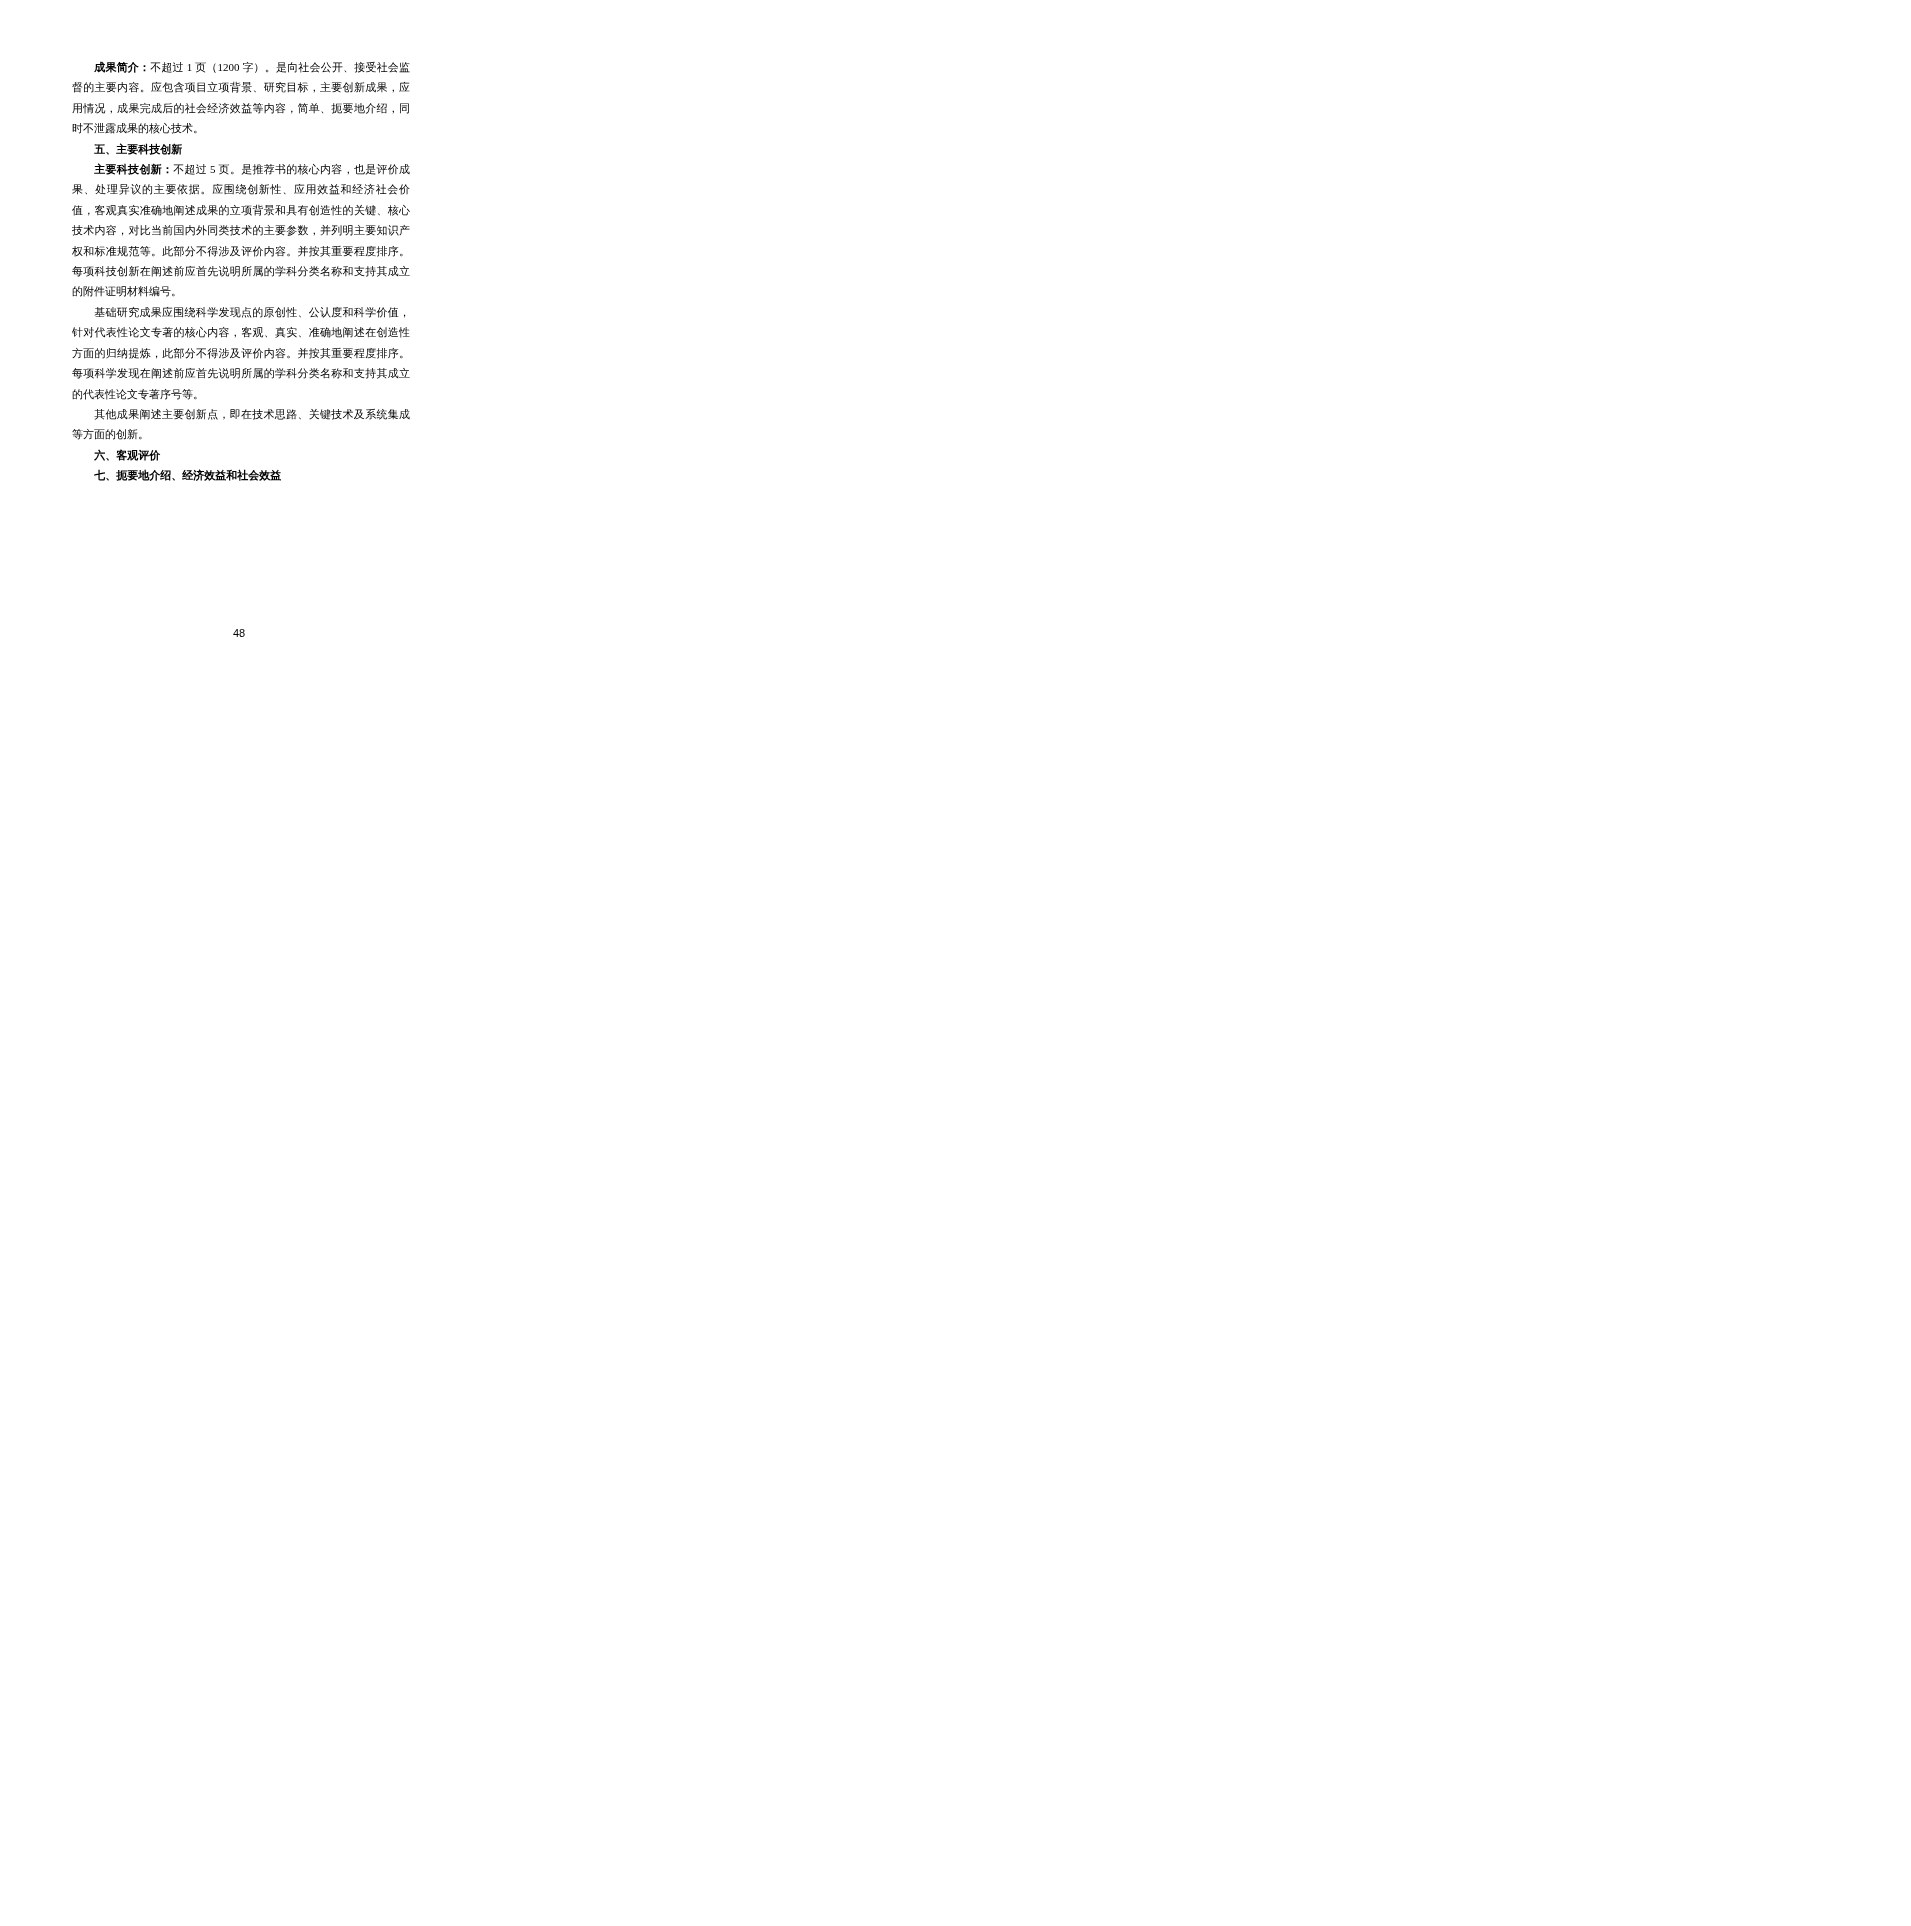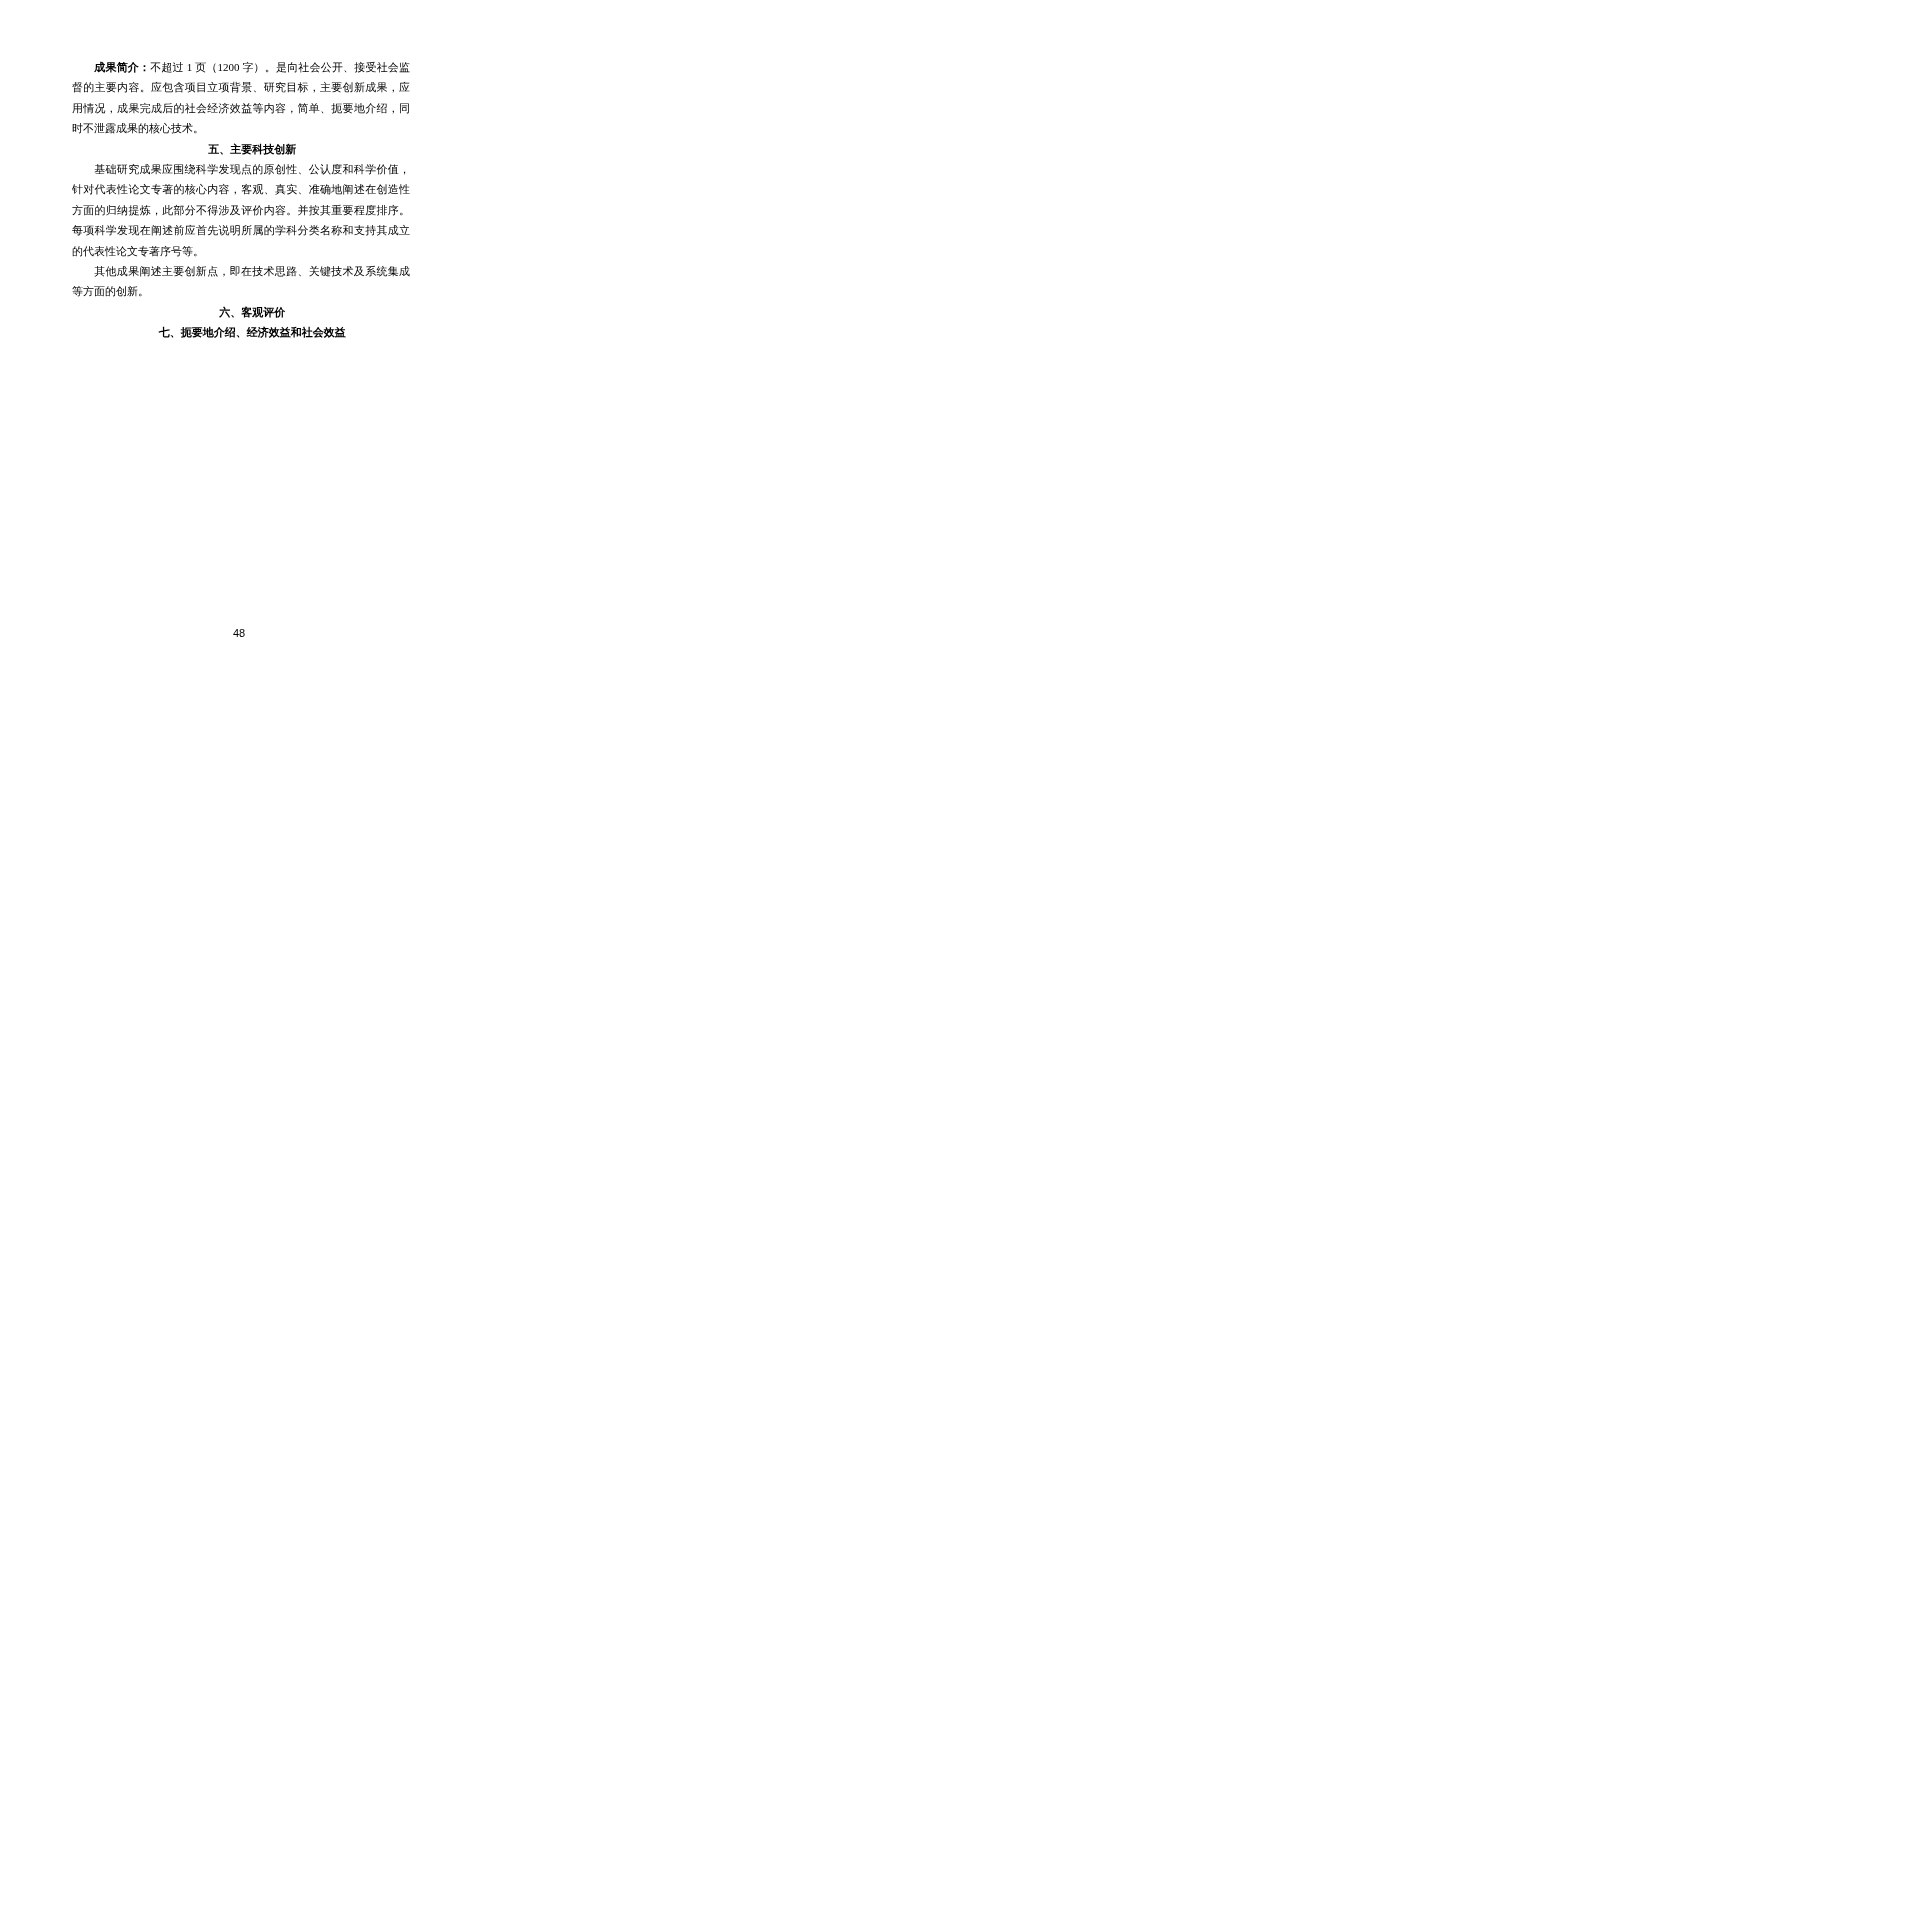--- a/index.html
+++ b/index.html
@@ -30,40 +30,41 @@
     padding: 0;
     text-indent: 22.3px;
   }
   .lead {
     font-family: "Liberation Sans", "DejaVu Sans", sans-serif;
     font-weight: bold;
   }
   .heading {
     font-family: Liberation Serif, serif;
     font-weight: bold;
-    text-align: center;
+    text-align: left;
   }
   .pagenum {
     position: absolute;
     left: 0;
     right: 0;
     bottom: 39px;
     text-align: center;
     font-family: "Liberation Sans", "DejaVu Sans", sans-serif;
     font-size: 11px;
     line-height: 8.5px;
   }
 </style>
 </head>
 <body>
 
 <div class="page">
   <section class="content">
     <p><span class="lead">成果简介：</span><span>不超过 1 页（1200 字）。是向社会公开、接受社会监督的主要内容。应包含项目立项背景、研究目标，主要创新成果，应用情况，成果完成后的社会经济效益等内容，简单、扼要地介绍，同时不泄露成果的核心技术。</span></p>
     <p class="heading">五、主要科技创新</p>
+    <p><span class="lead">主要科技创新：</span><span>不超过 5 页。是推荐书的核心内容，也是评价成果、处理异议的主要依据。应围绕创新性、应用效益和经济社会价值，客观真实准确地阐述成果的立项背景和具有创造性的关键、核心技术内容，对比当前国内外同类技术的主要参数，并列明主要知识产权和标准规范等。此部分不得涉及评价内容。并按其重要程度排序。每项科技创新在阐述前应首先说明所属的学科分类名称和支持其成立的附件证明材料编号。</span></p>
     <p><span>基础研究成果应围绕科学发现点的原创性、公认度和科学价值，针对代表性论文专著的核心内容，客观、真实、准确地阐述在创造性方面的归纳提炼，此部分不得涉及评价内容。并按其重要程度排序。每项科学发现在阐述前应首先说明所属的学科分类名称和支持其成立的代表性论文专著序号等。</span></p>
     <p><span>其他成果阐述主要创新点，即在技术思路、关键技术及系统集成等方面的创新。</span></p>
     <p class="heading">六、客观评价</p>
     <p class="heading">七、扼要地介绍、经济效益和社会效益</p>
   </section>
   <div class="pagenum">48</div>
 </div>
 
 
 </body></html>

